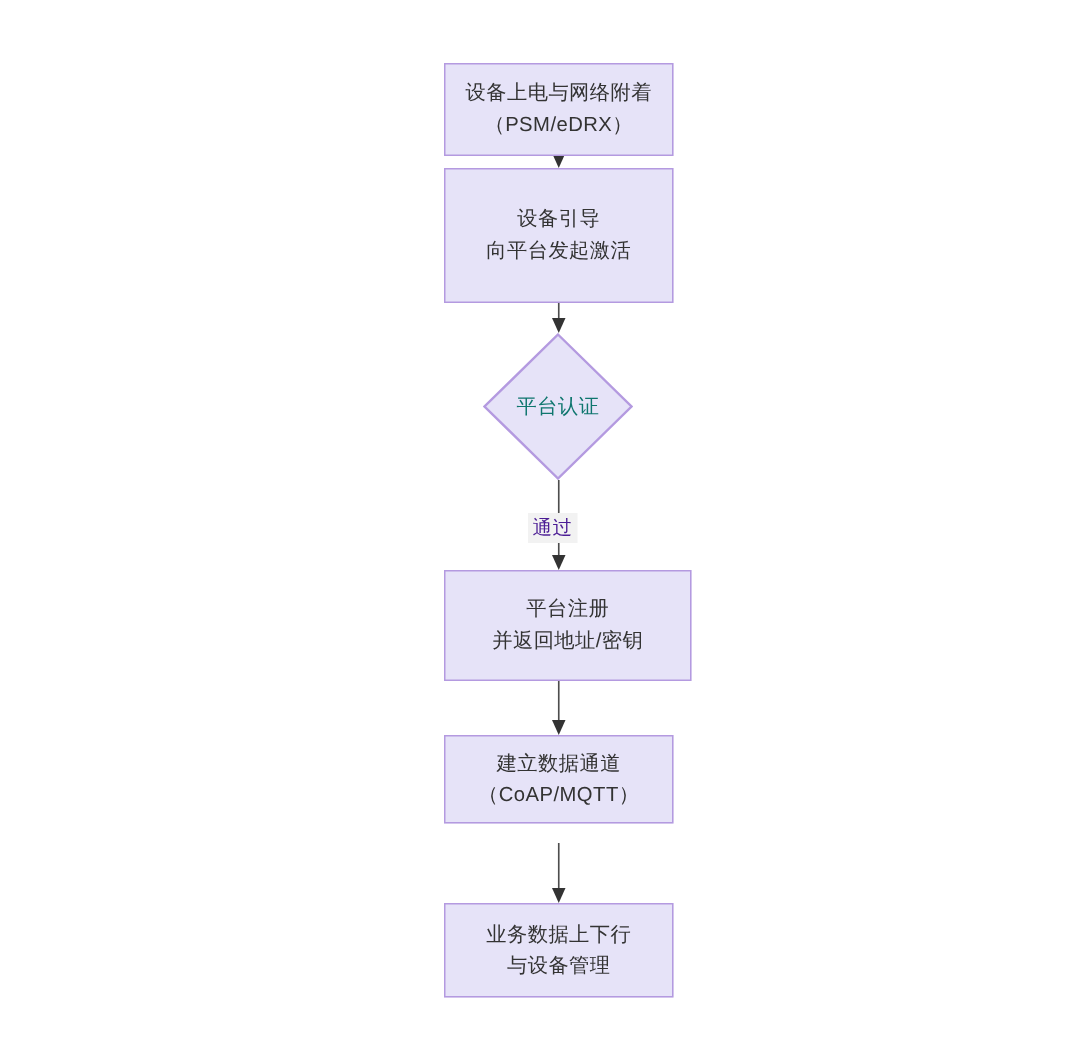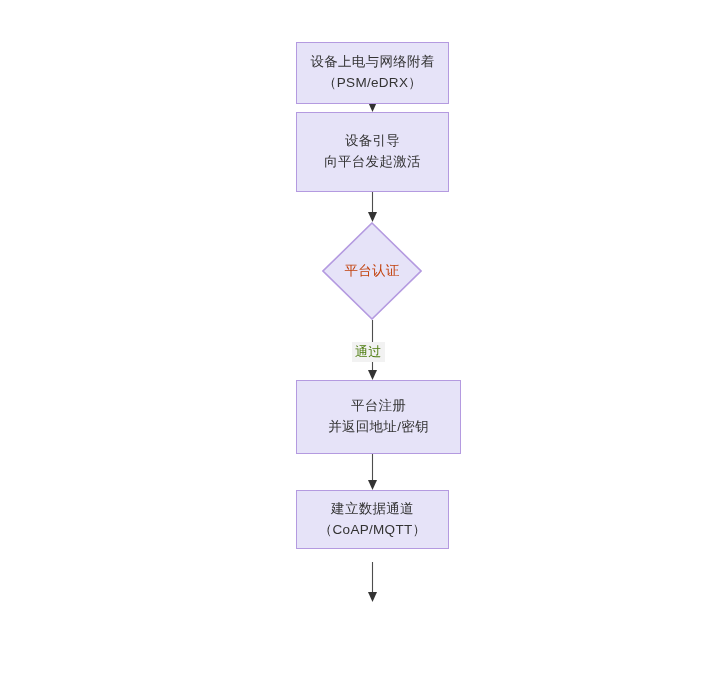--- a/index.html
+++ b/index.html
@@ -45,21 +45,21 @@
   }
   .fc-diamond-shape {
     position: absolute;
     left: 0; top: 0;
     width: 100%;
     height: 100%;
   }
   .fc-diamond-label {
     position: relative;
     z-index: 2;
-    color: #c2410c;
+    color: #0f766e;
     font-size: 13.5px;
     line-height: 1.55;
     text-align: center;
     letter-spacing: 0.3px;
     white-space: pre-line;
   }
   .fc-edge {
     position: absolute;
     overflow: visible;
   }
@@ -68,21 +68,21 @@
     stroke-width: 1.1;
     fill: none;
   }
   .fc-arrow-head {
     fill: #333333;
     stroke: none;
   }
   .fc-edge-label {
     position: absolute;
     background: #f2f2f2;
-    color: #4d7c0f;
+    color: #4c1d95;
     font-size: 13px;
     line-height: 1.4;
     padding: 1px 3px;
     letter-spacing: 0.3px;
     white-space: nowrap;
     text-align: center;
   }
 </style>
 </head>
 <body>
@@ -104,30 +104,32 @@
 
     <line class="fc-edge-line" x1="372.5" y1="562" x2="372.5" y2="595"></line>
     <polygon class="fc-arrow-head" points="372.5,602 368,592 377,592"></polygon>
   </svg>
 
   <div class="fc-edge-label" style="left:352px; top:342px;">通过</div>
 
   <div class="fc-node process" style="left:296px; top:18px; width:153px; height:62px;margin-top:24px;">设备上电与网络附着
 （PSM/eDRX）</div>
 
-  <div class="fc-node process" style="left:296px; top:112px; width:153px; height:80px;">设备引导
+  <div class="fc-node process" style="left:296px; top:112px; width:153px; height:90px;">设备引导
 向平台发起激活</div>
 
   <div class="fc-diamond-wrap" style="left:322px; top:222px; width:100px; height:98px;">
     <svg class="fc-diamond-shape" viewBox="0 0 100 98" preserveAspectRatio="none">
       <polygon points="50,1 99,49 50,97 1,49" fill="#e6e3f8" stroke="#b49ae0" stroke-width="1.6"></polygon>
     </svg>
     <div class="fc-diamond-label">平台认证</div>
   </div>
 
   <div class="fc-node process" style="left:296px; top:380px; width:165px; height:74px;">平台注册
 并返回地址/密钥</div>
 
   <div class="fc-node process" style="left:296px; top:490px; width:153px; height:59px;">建立数据通道
 （CoAP/MQTT）</div>
 
+  <div class="fc-node process" style="left:296px; top:602px; width:153px; height:63px;">业务数据上下行
+与设备管理</div>
 
 </div>
 
 </body></html>

